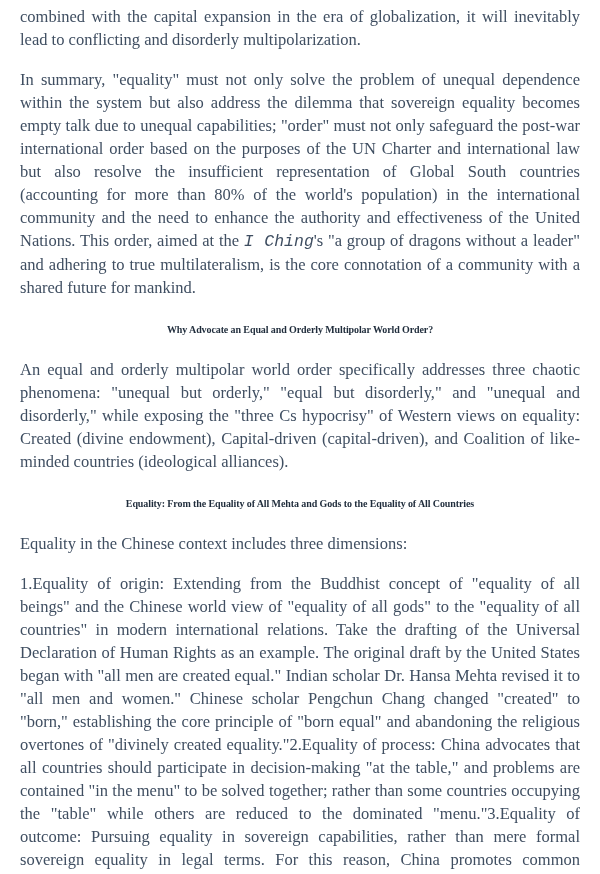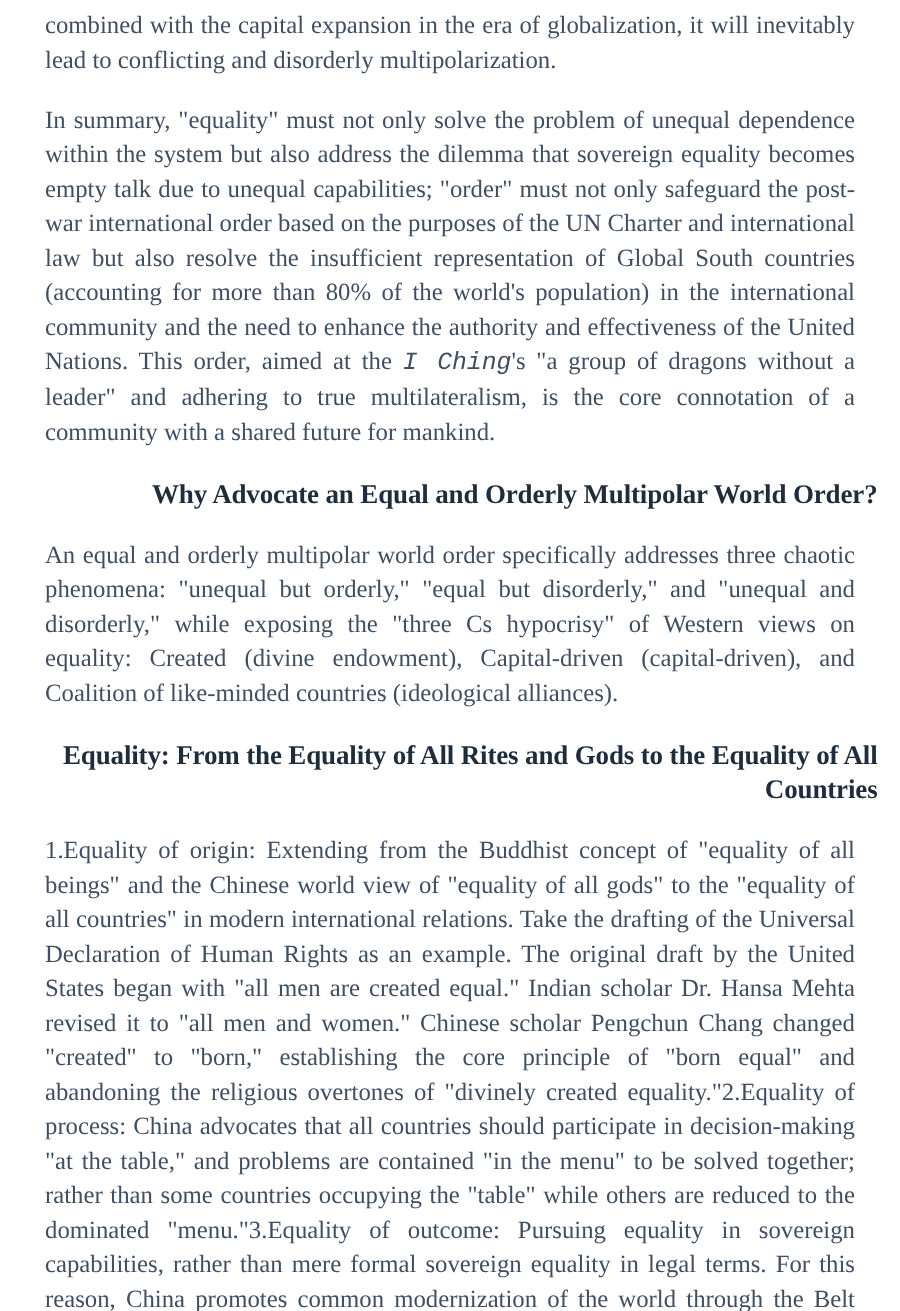--- a/index.html
+++ b/index.html
@@ -18,34 +18,34 @@
     padding: 5px 15px 0 15px;
     font-family: "Liberation Serif", "DejaVu Serif", serif;
     font-size: 16.5px;
     line-height: 23px;
     color: #3f4e61;
     text-align: justify;
     -webkit-hyphens: auto;
     hyphens: auto;
   }
   .article p {
-    margin: 17px 15px;
+    margin: 17px 5px;
   }
   .article p:first-child {
     margin-top: 0;
   }
   .article h2 {
     font-family: "Liberation Serif", "DejaVu Serif", serif;
-    font-size: 18px;
+    font-size: 10px;
     font-weight: 700;
     color: #1f2c3b;
     letter-spacing: -0.1px;
     line-height: 23px;
     margin: 19px 0 17px 0;
-    text-align: right;
+    text-align: center;
     -webkit-hyphens: none;
     hyphens: none;
   }
   .article i {
     font-style: italic;
     font-family: Liberation Mono, monospace;
   }
 </style>
 </head>
 <body>
@@ -53,18 +53,19 @@
 <div class="article">
 
   <p>combined with the capital expansion in the era of globalization, it will inevitably lead to conflicting and disorderly multipolarization.</p>
 
   <p><span>In summary, "equality" must not only solve the problem of unequal dependence within the system but also address the dilemma that sovereign equality becomes empty talk due to unequal capabilities; "order" must not only safeguard the post-war international order based on the purposes of the UN Charter and international law but also resolve the insufficient representation of Global South countries (accounting for more than 80% of the world's population) in the international community and the need to enhance the authority and effectiveness of the United Nations. This order, aimed at the </span><i>I Ching</i><span>'s "a group of dragons without a leader" and adhering to true multilateralism, is the core connotation of a community with a shared future for mankind.</span></p>
 
   <h2>Why Advocate an Equal and Orderly Multipolar World Order?</h2>
 
   <p>An equal and orderly multipolar world order specifically addresses three chaotic phenomena: "unequal but orderly," "equal but disorderly," and "unequal and disorderly," while exposing the "three Cs hypocrisy" of Western views on equality: Created (divine endowment), Capital-driven (capital-driven), and Coalition of like-minded countries (ideological alliances).</p>
 
-  <h2>Equality: From the Equality of All Rites and Gods to the Equality of All Countries</h2>
+  <h2>Equality: From the Equality of All Mehta and Gods to the Equality of All Countries</h2>
 
+  <p>Equality in the Chinese context includes three dimensions:</p>
 
   <p><span>1.Equality of origin: Extending from the Buddhist concept of "equality of all beings" and the Chinese world view of "equality of all gods" to the "equality of all countries" in modern international relations. Take the drafting of the Universal Declaration of Human Rights as an example. The original draft by the United States began with "all men are created equal." Indian scholar Dr. Hansa Mehta revised it to "all men and women." Chinese scholar Pengchun Chang changed "created" to "born," establishing the core principle of "born equal" and abandoning the religious overtones of "divinely created equality."2.Equality of process: China advocates that all countries should participate in decision-making "at the table," and problems are contained "in the menu" to be solved together; rather than some countries occupying the "table" while others are reduced to the dominated "menu."3.Equality of outcome: Pursuing equality in sovereign capabilities, rather than mere formal sovereign equality in legal terms. For this reason, China promotes common modernization of the world through the Belt and Road Initiative, practicing the concept of "Three Impartialities" from </span><i>The Book of Rites·Confucius at Leisure</i></p>
 
 </div>
 
 </body></html>

